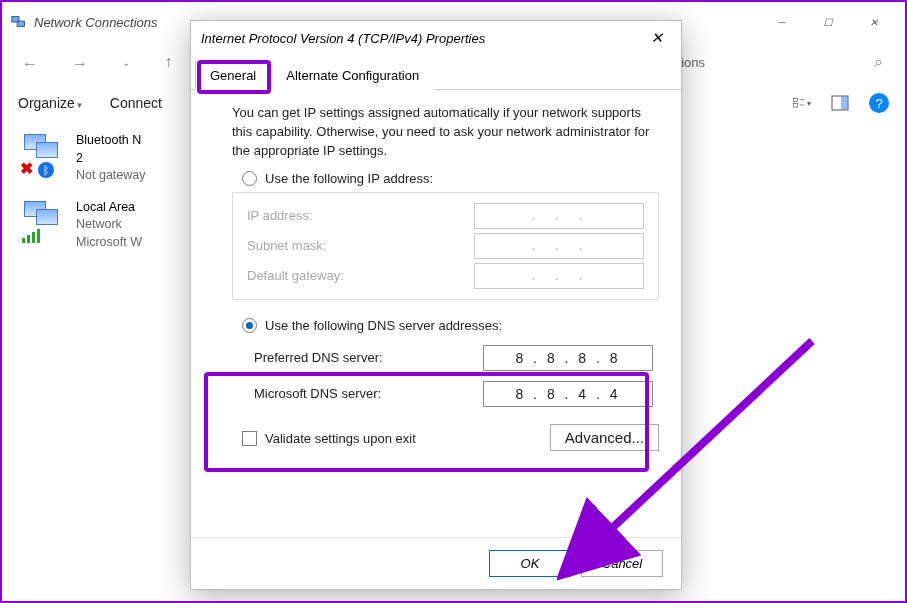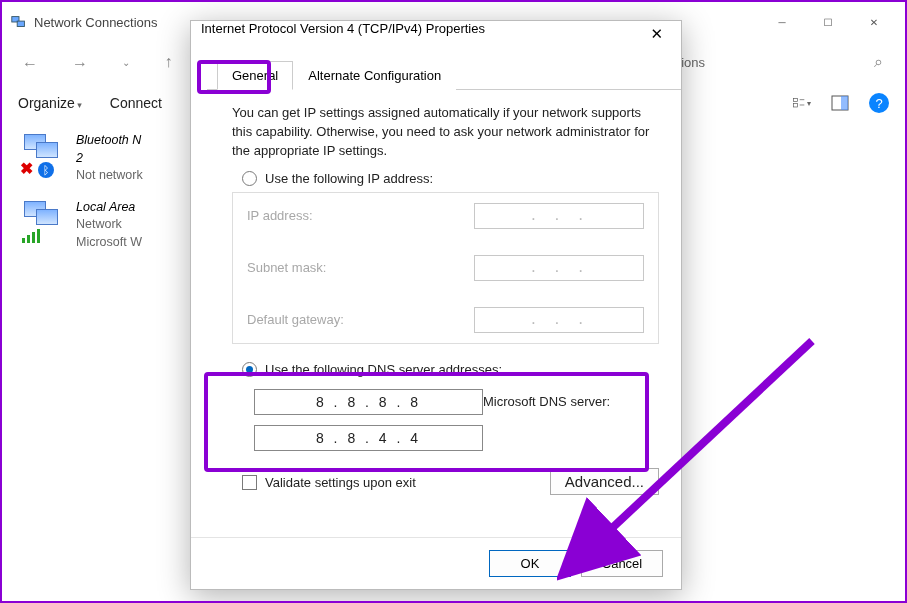--- a/index.html
+++ b/index.html
@@ -1,19 +1,19 @@
 <!DOCTYPE html>
 <html><head>
 <meta charset="utf-8">
 <style>
   * { box-sizing: border-box; font-family: "Segoe UI", Tahoma, sans-serif; }
   body { margin:0; padding:0; width:907px; height:603px; background:#fff; overflow:hidden; position:relative; border:2px solid #8a00d4; }
   
   .explorer { position:absolute; inset:0; }
-  .explorer-titlebar { height:40px; display:flex; align-items:center; padding:0 8px; }
+  .explorer-titlebar { height:40px; display:flex; align-items:center; padding:0 8px;font-style:italic; }
   .exp-icon { width:18px; height:18px; display:inline-block; margin-right:6px; }
   .exp-title { font-size:13px; color:#444; }
   .win-controls { margin-left:auto; display:flex; }
   .wc { width:46px; height:32px; display:flex; align-items:center; justify-content:center; font-size:10px; color:#555; }
   .explorer-nav { height:40px; display:flex; align-items:center; padding:0 12px; gap:18px; }
   .nav-arrow { font-size:16px; color:#888; padding:4px 8px; }
   .address-bar { flex:1; display:flex; align-items:center; justify-content:flex-end; padding:0 10px; font-size:13px; color:#666; }
   .search-bar { width:160px; display:flex; align-items:center; justify-content:flex-end; padding:0 10px; }
   .toolbar { height:42px; display:flex; align-items:center; padding:0 16px; gap:28px; font-size:14px; color:#222;justify-content:flex-end; }
   .toolbar .drop::after { content:" \25BE"; font-size:9px; color:#666; }
@@ -24,44 +24,44 @@
   .conn-item { display:flex; align-items:flex-start; margin-bottom:14px; }
   .conn-icon { width:44px; height:44px; margin-right:10px; position:relative; }
   .conn-icon .monitor { position:absolute; width:22px; height:16px; border:1px solid #4a79c8; background:linear-gradient(#7fb3ff,#cfe4ff); top:2px; }
   .conn-icon .m1 { left:2px; }
   .conn-icon .m2 { left:14px; top:10px; }
   .conn-icon .x { position:absolute; bottom:-2px; left:-2px; color:#d00; font-size:16px; font-weight:bold; }
   .conn-icon .bt { position:absolute; bottom:-2px; left:16px; width:16px; height:16px; border-radius:50%; background:#1070e8; color:#fff; font-size:11px; display:flex; align-items:center; justify-content:center; }
   .conn-icon .bars { position:absolute; bottom:0; left:0; display:flex; align-items:flex-end; gap:2px; }
   .conn-icon .bars span { width:3px; background:#28a528; }
   .conn-text { font-size:12.5px; line-height:1.4; }
-  .conn-text .t1 { color:#000;font-style:italic; }
+  .conn-text .t1 { color:#000; }
   .conn-text .t2 { color:#666; }
 
   
   .dialog { position:absolute; left:188px; top:18px; width:492px; height:570px; background:#fff; border:1px solid #bbb; box-shadow:0 6px 30px rgba(0,0,0,.3); display:flex; flex-direction:column; }
-  .dlg-title { height:34px; display:flex; align-items:flex-start; padding:0 10px; font-size:13px; }
+  .dlg-title { height:34px; display:flex; align-items:center; padding:0 10px; font-size:13px;font-style:italic; }
   .dlg-close { margin-left:auto; font-size:15px; padding:4px 8px; }
-  .tabs { display:flex; padding:6px 10px 0 10px; border-bottom:1px solid #ccc;margin-left:16px; }
+  .tabs { display:flex; padding:6px 10px 0 4px; border-bottom:1px solid #ccc; }
   .tab { padding:6px 14px 6px 14px; font-size:13px; border:1px solid transparent; margin-bottom:-1px; background:#fff; }
   .tab.active { border:1px solid #ccc; border-bottom:1px solid #fff; }
   .dlg-body { padding:14px 22px 10px 22px; font-size:13px; color:#222; flex:1;margin-left:19px; }
   .intro { line-height:1.45; margin-bottom:10px; }
   .radio-row { display:flex; align-items:center; margin:6px 0; }
   .radio { width:15px; height:15px; border:1px solid #7a7a7a; border-radius:50%; margin-right:8px; display:inline-flex; align-items:center; justify-content:center; }
   .radio.checked::after { content:""; width:7px; height:7px; border-radius:50%; background:#0067c0; }
-  .ip-grid { border:1px solid #ddd; padding:10px 14px; margin:6px 0 18px 0; display:grid; grid-template-columns:1fr 170px; row-gap:26px; align-items:center; color:#a8a8a8; }
+  .ip-grid { border:1px solid #ddd; padding:10px 14px; margin:6px 0 18px 0; display:grid; grid-template-columns:1fr 170px; row-gap:4px; align-items:center; color:#a8a8a8; }
   .ip-field { height:26px; border:1px solid #c8c8c8; background:#fff; display:flex; align-items:center; justify-content:center; letter-spacing:4px; font-family:Consolas,monospace; color:#bbb; }
   .dns-grid { padding:6px 0; display:grid; grid-template-columns:1fr 170px; row-gap:10px; align-items:center; }
   .dns-field { height:26px; border:1px solid #888; background:#fff; display:flex; align-items:center; justify-content:center; font-family:Liberation Sans, sans-serif; font-size:14px; letter-spacing:3px; }
   .check-row { display:flex; align-items:center; margin-top:18px; }
   .checkbox { width:15px; height:15px; border:1px solid #7a7a7a; margin-right:8px; }
   .adv-row { display:flex; justify-content:flex-end; margin-top:-22px; }
   .adv-btn { border:1px solid #aaa; padding:4px 14px; background:#fdfdfd; font-size:15px; }
-  .dlg-footer { border-top:1px solid #e4e4e4; padding:12px 18px; display:flex; justify-content:flex-end; gap:10px; }
+  .dlg-footer { border-top:1px solid #e4e4e4; padding:12px 18px; display:flex; justify-content:flex-end; gap:10px;font-style:italic; }
   .btn { border:1px solid #aaa; padding:5px 0; width:82px; text-align:center; background:#fdfdfd; font-size:13px; }
   .btn.primary { border:1px solid #0067c0; }
 
   
   .hl { position:absolute; border:4px solid #8a00d4; border-radius:4px; pointer-events:none; }
   .hl-general { left:195px; top:58px; width:74px; height:34px; }
   .hl-dns { left:202px; top:370px; width:445px; height:100px; }
   .arrow-svg { position:absolute; left:555px; top:329px; width:280px; height:250px; pointer-events:none; }
 </style>
 </head>
@@ -123,21 +123,21 @@
     <div class="conn-item">
       <div class="conn-icon">
         <div class="monitor m1"></div>
           <div class="monitor m2"></div>
         <span class="x">✖</span>
           <span class="bt">ᛒ</span>
       </div>
       <div class="conn-text">
         <div class="t1">Bluetooth N</div>
         <div class="t1">2</div>
-        <div class="t2">Not network</div>
+        <div class="t2">Not gateway</div>
       </div>
     </div>
     <div class="conn-item">
       <div class="conn-icon">
         <div class="monitor m1"></div>
           <div class="monitor m2"></div>
         <div class="bars">
             <span style="height:5px"></span>
             <span style="height:8px"></span>
             <span style="height:11px"></span>
@@ -178,20 +178,21 @@
       <div class="ip-field">.      .      .</div>
       <span>Default gateway:</span>
       <div class="ip-field">.      .      .</div>
     </div>
 
     <div class="radio-row" style="margin-left:10px">
       <span class="radio checked"></span>
       <span>Use the following DNS server addresses:</span>
     </div>
     <div class="dns-grid" style="padding-left:22px; padding-right:6px">
+      <span>Preferred DNS server:</span>
       <div class="dns-field">8 . 8 . 8 . 8</div>
       <span>Microsoft DNS server:</span>
       <div class="dns-field">8 . 8 . 4 . 4</div>
     </div>
 
     <div class="check-row" style="margin-left:10px">
       <span class="checkbox"></span>
       <span>Validate settings upon exit</span>
     </div>
     <div class="adv-row">

